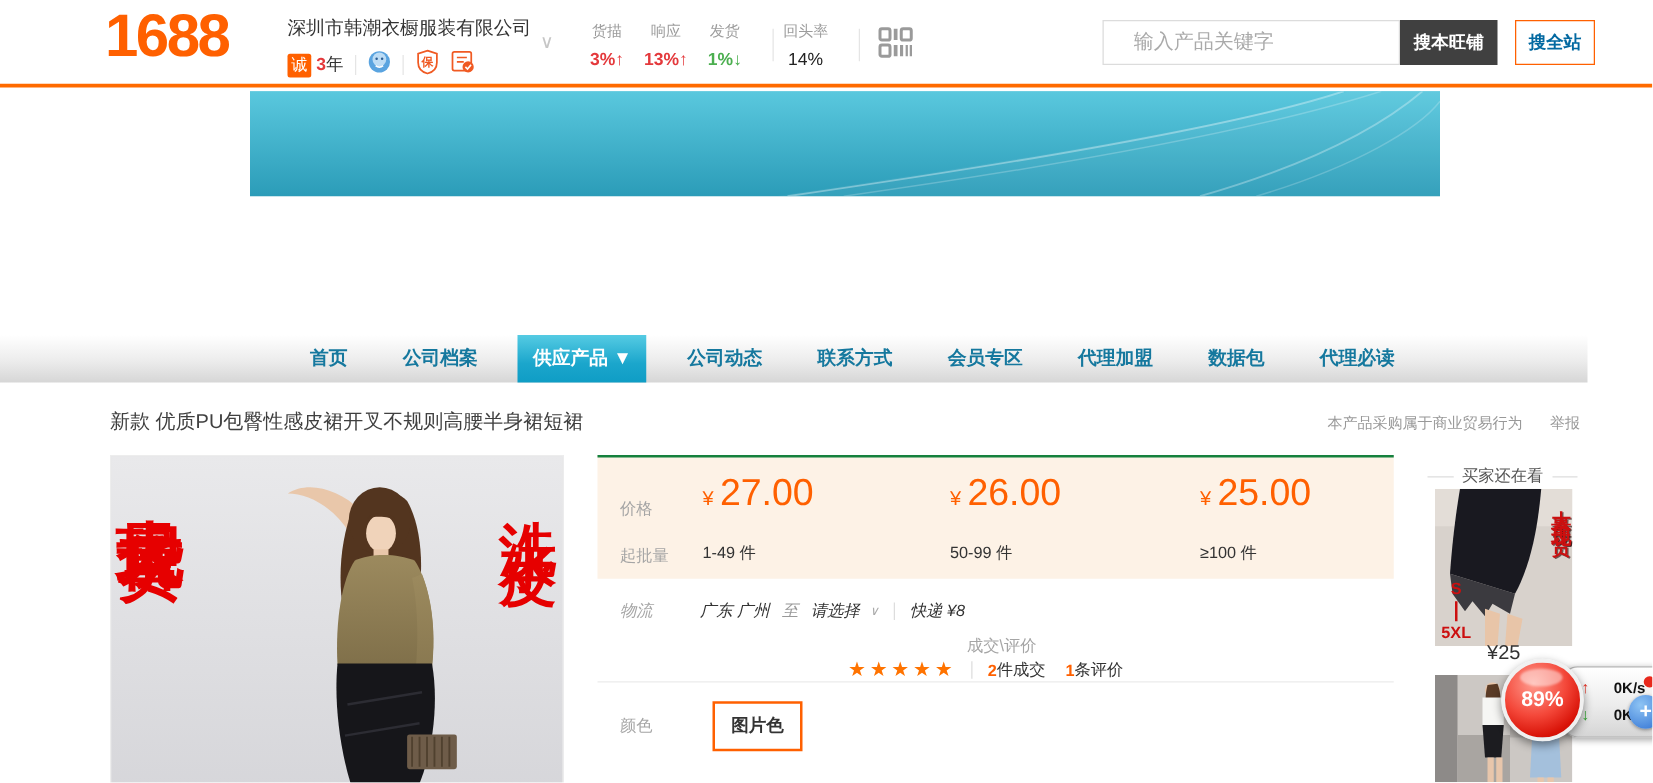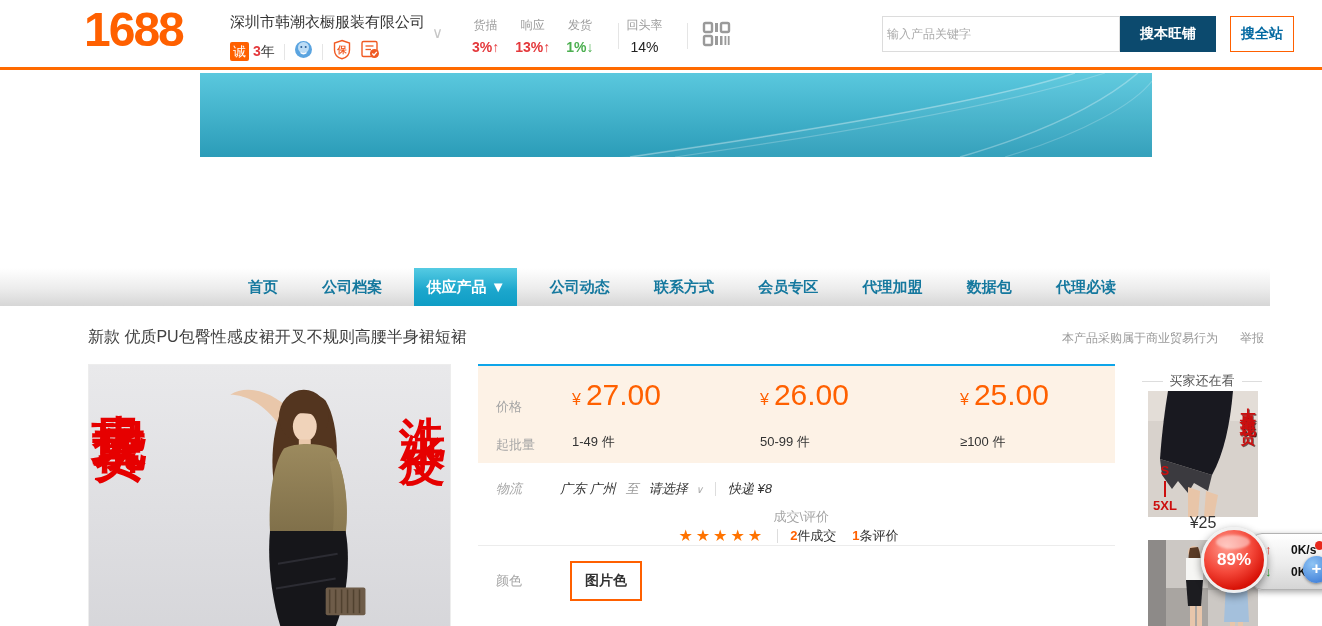--- a/index.html
+++ b/index.html
@@ -22,23 +22,23 @@
   .stats { position:absolute; left:472px; top:16px; display:flex; align-items:center; height:40px; }
   .stat { text-align:center; margin-right:16px; }
   .stat .lbl { font-size:12px; color:#9c9c9c; }
   .stat .val { font-size:14px; margin-top:5px; font-weight:bold; }
   .stat.up .val { color:#e4393c; }
   .stat.down .val { color:#4caf50; }
   .stat.plain .val { color:#222; font-weight:normal; }
   .stats .vdiv { height:26px; margin:0 8px; }
   .qr-icon { margin-left:6px; }
   .search { position:absolute; left:882px; top:16px; display:flex; align-items:flex-start; }
-  .search-input { width:238px; height:36px; border:1px solid #dcdcdc; padding:0 4px; font-size:12px; color:#333; outline:none; }
+  .search-input { width:238px; height:36px; border:1px solid #dcdcdc; padding:0 24px; font-size:16px; color:#333; outline:none; }
   .search-input::placeholder { color:#aaa; }
-  .btn-shop { width:96px; height:36px; background:#0c4a6e; color:#fff; font-size:14px; border:none; font-weight:bold; cursor:pointer; }
+  .btn-shop { width:78px; height:36px; background:#404040; color:#fff; font-size:14px; border:none; font-weight:bold; cursor:pointer; }
   .btn-site { width:64px; height:36px; background:#fff; color:#0369a1; border:1px solid #ff6000; font-size:14px; margin-left:14px; font-weight:bold; cursor:pointer; }
 
   
   #banner { position:absolute; left:200px; top:73px; width:952px; height:84px; background:linear-gradient(180deg,#55c5db 0%,#37a9c4 55%,#2b9cb8 100%); overflow:hidden; }
   #banner svg { display:block; width:100%; height:100%; }
 
   
   #nav { position:absolute; left:0; top:268px; width:1270px; height:38px; background:linear-gradient(180deg,#ffffff 0%,#ececec 55%,#d6d6d6 100%);text-decoration:underline; }
   #nav-items { position:absolute; left:236px; top:0; width:892px; height:38px; display:flex; justify-content:space-between; align-items:center; }
   .nav-item { font-size:15px; font-weight:bold; color:#15789e; line-height:38px; padding:0 12px; cursor:pointer; white-space:nowrap; }
@@ -49,26 +49,26 @@
   .trade-row { position:absolute; right:58px; top:330px; font-size:12px; color:#999; display:flex; }
   .report-link { margin-left:22px; color:#999; cursor:pointer; }
 
   
   .product-image { position:absolute; left:88px; top:364px; width:363px; height:300px; border:1px solid #ededed; background:#e4e4e6; }
   .product-image svg { display:block; width:100%; height:100%; }
   .overlay-left { position:absolute; left:4px; top:6px; writing-mode:vertical-rl; font-size:54px; font-weight:bold; color:#e60000; letter-spacing:4px; line-height:1; }
   .overlay-right { position:absolute; right:4px; top:14px; writing-mode:vertical-rl; font-size:46px; font-weight:bold; color:#e60000; letter-spacing:12px; line-height:1; }
 
   
-  .price-box { position:absolute; left:478px; top:364px; width:637px; height:99px; background:#fdf2e6; border-top:2px solid #0ea5e9; }
+  .price-box { position:absolute; left:478px; top:364px; width:637px; height:99px; background:#fdf2e6; border-top:2px solid #15803d; }
   .pb-label { position:absolute; left:18px; font-size:13px; color:#a5a5a5; }
   .lb-price { top:32px; }
   .lb-moq { top:70px; }
   .tier { position:absolute; }
-  .t1 { left:94px; } .t2 { left:282px; } .t3 { left:472px;margin-left:10px; }
+  .t1 { left:84px; } .t2 { left:282px; } .t3 { left:472px;margin-left:10px; }
   .tier-price { top:12px; color:#ff6000; white-space:nowrap; }
   .tier-price .yen { font-size:16px; margin-right:5px; }
   .tier-price .num { font-size:30px; }
   .tier-qty { top:67px; font-size:13px; color:#333; }
 
   
   .info-row { position:absolute; left:478px; width:637px; display:flex; align-items:center; font-size:13px; }
   .row-logistics { top:480px;font-style:italic; }
   .row-deals { top:508px;flex-direction:column; }
   .ir-label { width:82px; padding-left:18px; color:#a5a5a5; flex:none; }

